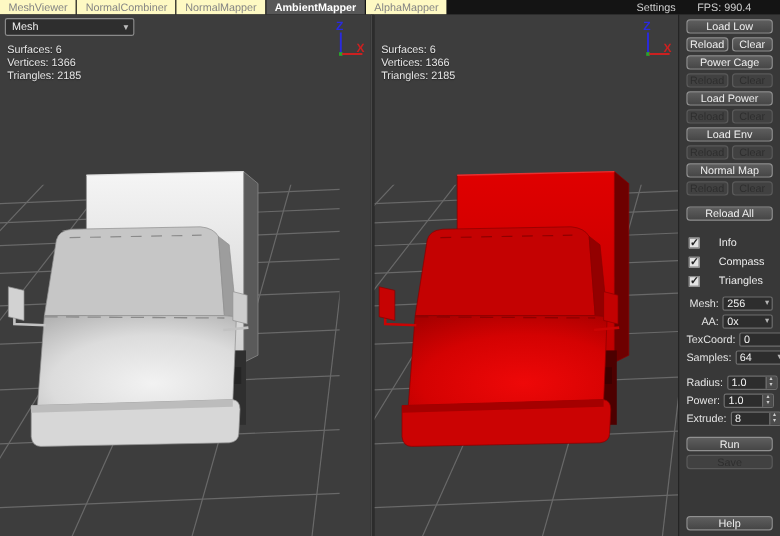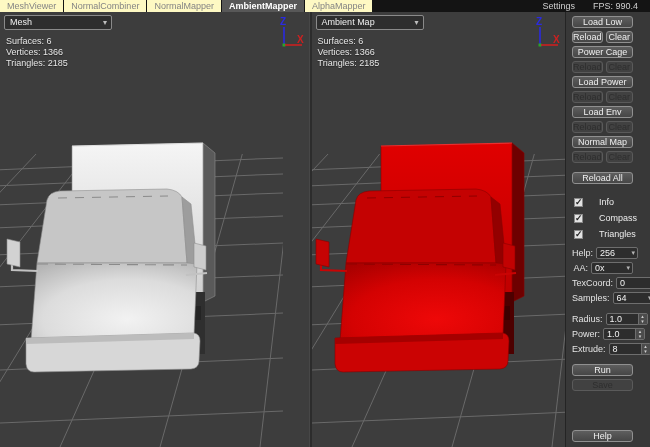--- a/index.html
+++ b/index.html
@@ -15,21 +15,21 @@
   
   .topbar {
     height:12px; background:#141414; display:flex; align-items:stretch;
     font-size:9px; line-height:12px; flex:0 0 auto;
   }
   .tab {
     padding:0 7px; color:#848484; background:#fef9c3; margin-right:1px;
     cursor:default; white-space:nowrap;
   }
   .tab.active { background:#585858; color:#ffffff; font-weight:bold; }
-  .topbar-right { margin-left:auto; display:flex; gap:18px; padding-right:12px; color:#c9c9c9; }
+  .topbar-right { margin-left:auto; display:flex; gap:18px; padding-right:24px; color:#c9c9c9; }
   .topbar-right .settings { color:#cfcfcf; }
   .topbar-right .fps { color:#cfcfcf; }
 
   
   .main { flex:1; display:flex; height:435px; }
   .viewport {
     position:relative; background:#3d3d3d; overflow:hidden; height:100%;
   }
   .viewport.left  { width:340px; }
   .viewport.right { width:279px; }
@@ -51,21 +51,21 @@
   .stats {
     position:absolute; top:24px; left:6px; font-size:9px; line-height:11px;
     color:#e6e6e6; text-shadow:0 1px 1px rgba(0,0,0,.45);
   }
   
   .gizmo { position:absolute; top:3px; right:1px; width:36px; height:38px; }
 
   
   .panel {
     width:85px; background:#383838; border-left:1px solid #242424;
-    display:flex; flex-direction:column; padding:4px 17px 5px 6px;
+    display:flex; flex-direction:column; padding:4px 6px 5px 6px;
     font-size:9px;
   }
   .btn {
     height:12px; border-radius:3px; border:1px solid #909090;
     background:linear-gradient(#5e5e5e,#464646);
     color:#f0f0f0; font-size:9px; line-height:10px; text-align:center;
     width:100%; margin-bottom:3px; font-family:"Liberation Sans",sans-serif;
     padding:0; cursor:default;
   }
   .btn.disabled {
@@ -262,21 +262,20 @@
           <path d="M23,326 L191,321 L191,327 L23,332 Z" fill="#a50000" stroke="none"></path>
           <path d="M34,252 L184,253" stroke="#8f0000" stroke-width="1.1" stroke-dasharray="11,7" fill="none"></path>
           <path d="M55,186 L165,184" stroke="#8f0000" stroke-width="1" stroke-dasharray="9,8" fill="none"></path>
           <path d="M35,259 L9,258 L9,248" stroke="#c90404" stroke-width="2.2" fill="none"></path>
           <path d="M4,227 L17,230 L17,255 L4,252 Z" fill="#c60303"></path>
           <path d="M183,263 L204,261" stroke="#c90404" stroke-width="2.2" fill="none"></path>
           <path d="M191,231 L203,234 L203,258 L191,255 Z" fill="#c20202"></path>
         </g>
       </svg>
 
-      <div class="mode-select">Ambient Map</div>
 
       <div class="stats">
         <div>Surfaces: 6</div>
         <div>Vertices: 1366</div>
         <div>Triangles: 2185</div>
       </div>
 
       <svg class="gizmo" viewBox="0 0 36 38">
         <text x="8" y="10" font-size="10" font-weight="bold" fill="#2a2ae0" font-family="Liberation Sans, sans-serif">Z</text>
         <line x1="12" y1="12" x2="12" y2="30" stroke="#2a2ae0" stroke-width="1.6"></line>
@@ -331,21 +330,21 @@
         <span class="chk-label">Compass</span>
       </div>
       <div class="chk-row">
         <span class="chk checked"></span>
         <span class="chk-label">Triangles</span>
       </div>
 
       <div class="spacer6"></div>
 
       <div class="field-row">
-        <span class="field-label">Help:</span>
+        <span class="field-label">Mesh:</span>
         <span class="dropdown">256</span>
       </div>
       <div class="field-row">
         <span class="field-label">AA:</span>
         <span class="dropdown">0x</span>
       </div>
       <div class="field-row">
         <span class="field-label">TexCoord:</span>
         <span class="dropdown">0</span>
       </div>

